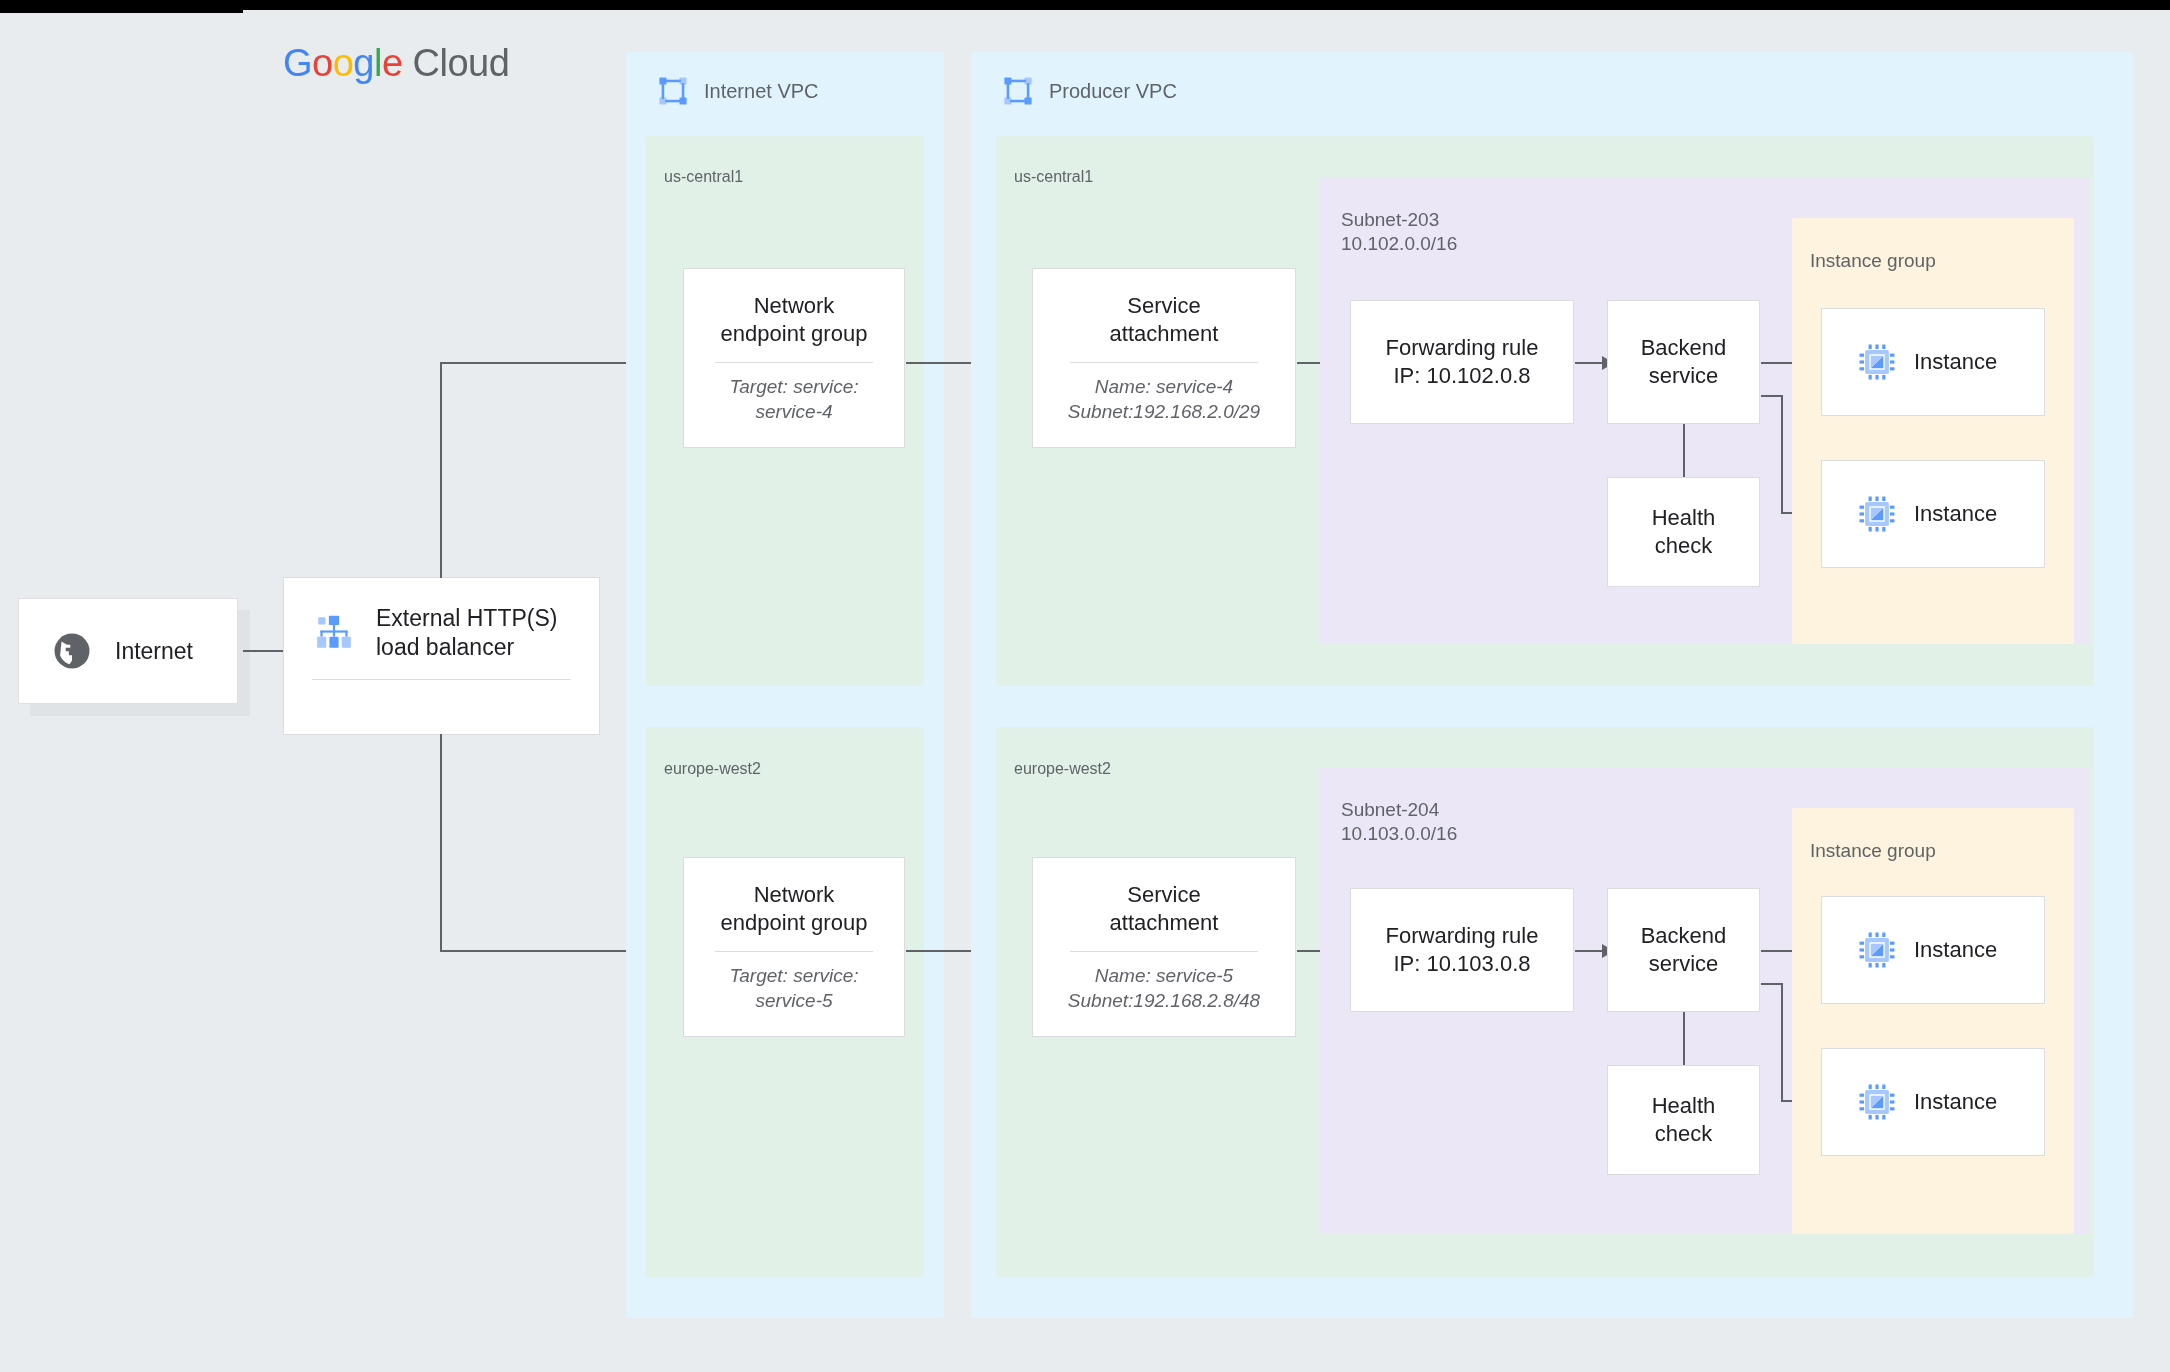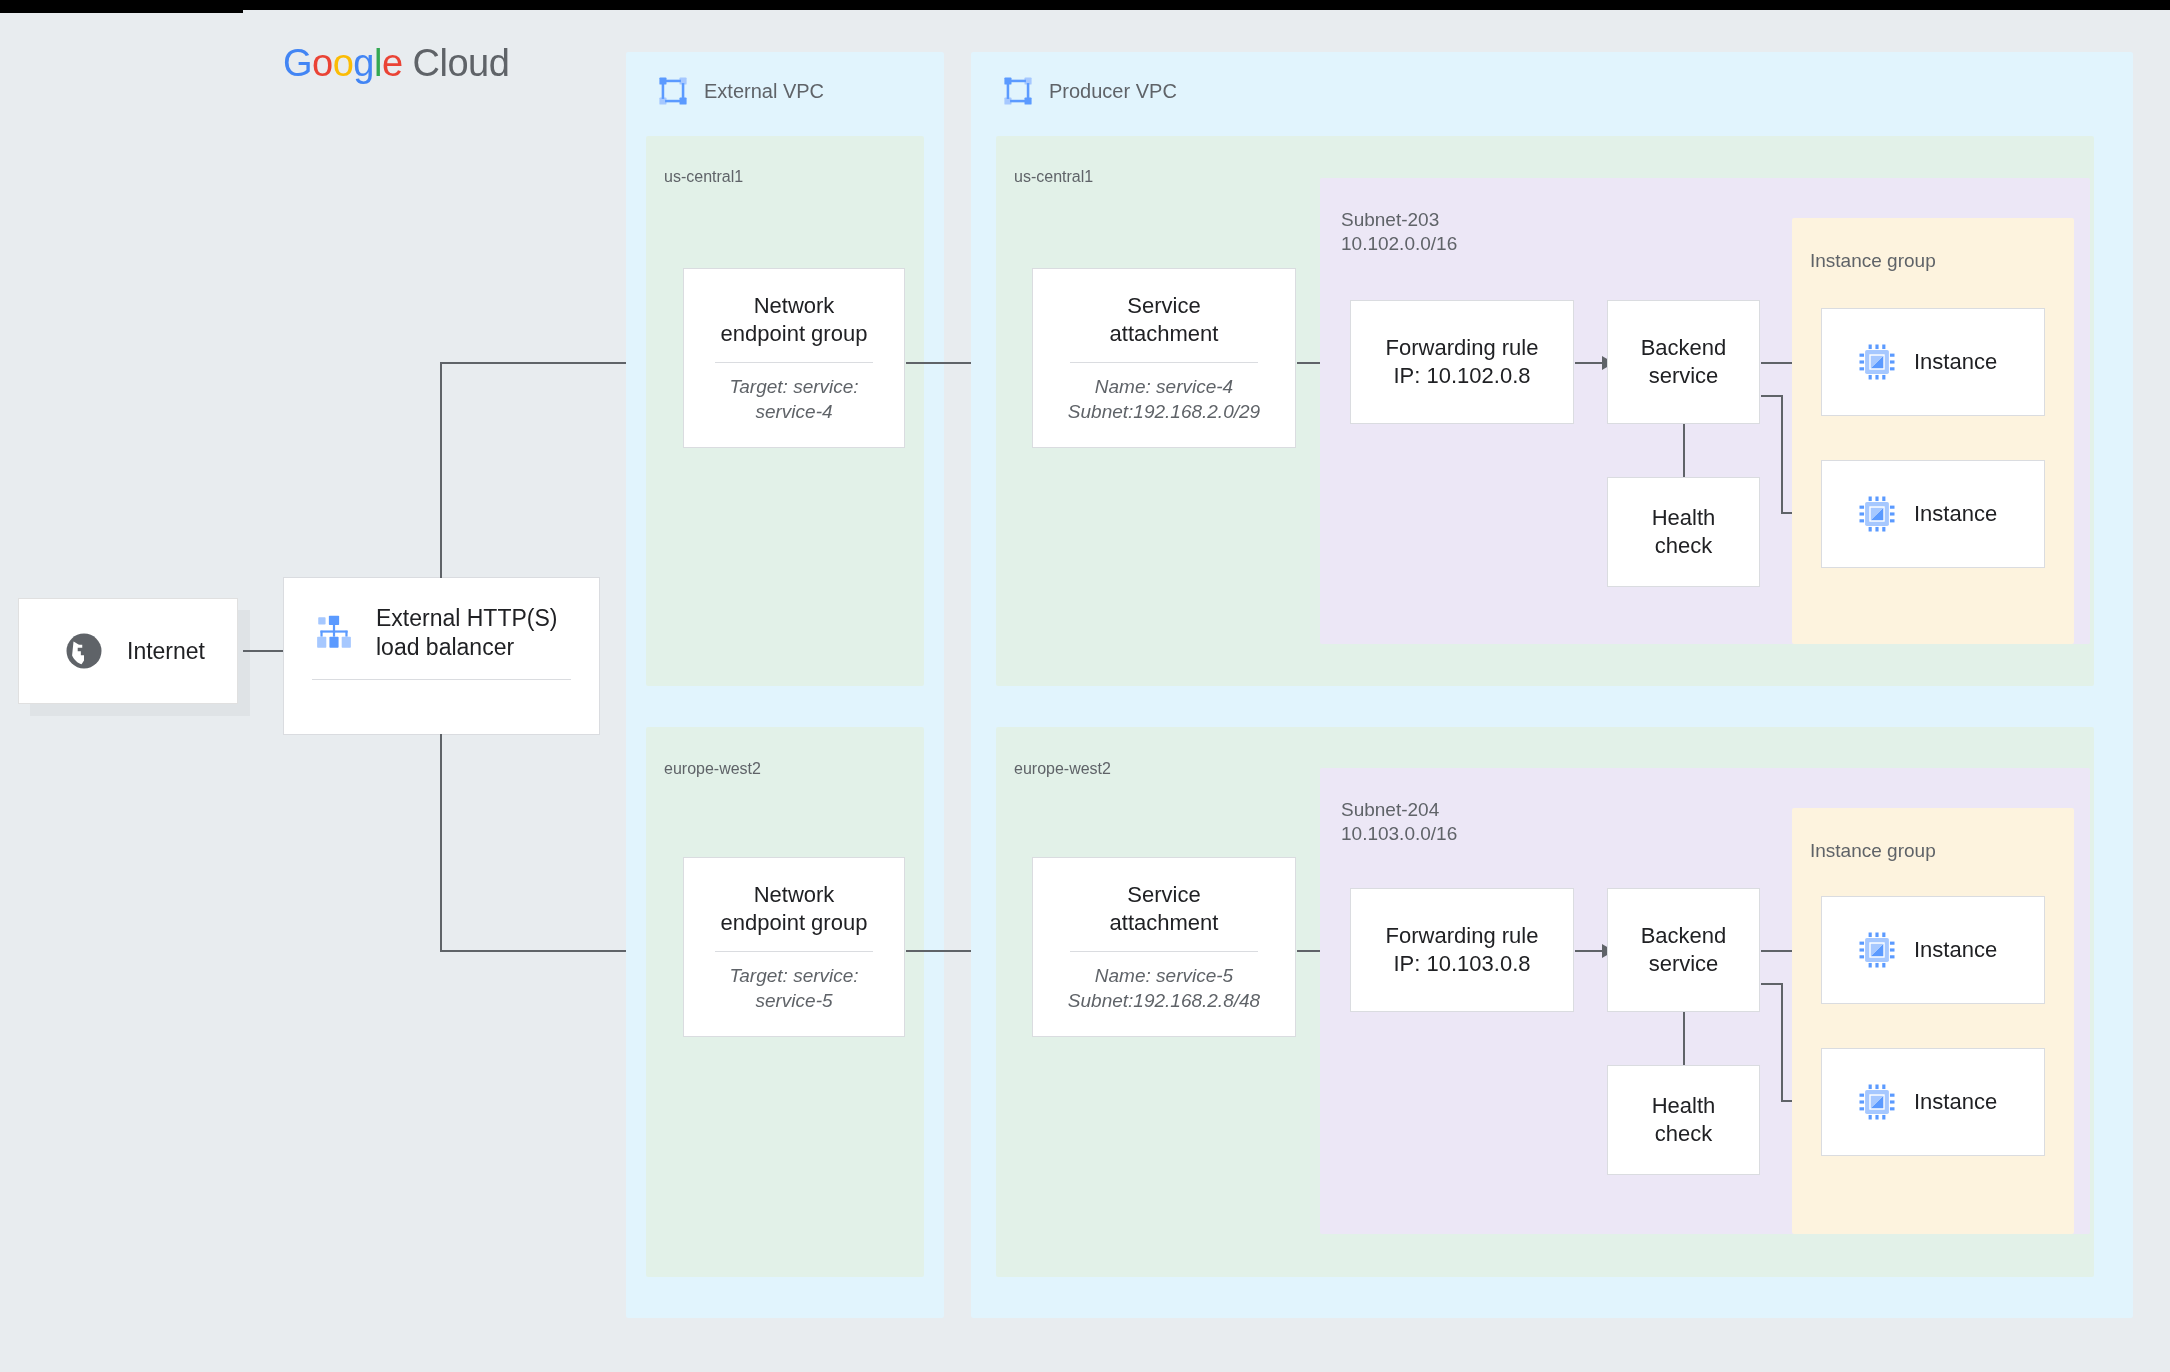--- a/index.html
+++ b/index.html
@@ -52,21 +52,21 @@
   .node-row { flex-direction:row; gap:16px; justify-content:flex-start; padding-left:34px; }
 
   
   .lb-card { position:absolute; background:#fff; border:1px solid #dadce0; }
   .lb-top { display:flex; align-items:center; gap:20px; padding:26px 0 0 28px; }
   .lb-title { font-size:23px; color:#202124; line-height:1.28; text-align:left; }
   .lb-rule { width:82%; height:1px; background:#dadce0; margin:16px auto 0; }
   .lb-ip { font-size:20px; color:#5f6368; text-align:center; padding-top:16px; }
 
   .inet-card { position:absolute; background:#fff; border:1px solid #e0e0e0;
-               display:flex; align-items:center; gap:22px; padding-left:44px; }
+               display:flex; align-items:center; gap:22px; padding-left:32px; }
   .inet-shadow { position:absolute; background:#dfe3e6; }
   .inet-label { font-size:23px; color:#202124; }
 
   .inst-label { font-size:22px; color:#202124; }
 
   
   .ln { position:absolute; background:#5f6368; }
   .lnh { height:1.6px; }
   .lnv { width:1.6px; }
   .arrow {
@@ -145,21 +145,21 @@
         <rect x="2.4" y="2.4" width="5" height="5" rx="0.6" fill="#5b9aff"></rect>
         <rect x="16.6" y="2.4" width="5" height="5" rx="0.6" fill="#a6c8ff"></rect>
         <rect x="2.4" y="16.6" width="5" height="5" rx="0.6" fill="#a6c8ff"></rect>
         <rect x="16.6" y="16.6" width="5" height="5" rx="0.6" fill="#5b9aff"></rect>
         <rect x="6.4" y="4" width="11.2" height="1.8" fill="#5b9aff"></rect>
         <rect x="6.4" y="18.2" width="11.2" height="1.8" fill="#5b9aff"></rect>
         <rect x="4" y="6.4" width="1.8" height="11.2" fill="#5b9aff"></rect>
         <rect x="18.2" y="6.4" width="1.8" height="11.2" fill="#5b9aff"></rect>
       </svg>
     </span>
-    <span class="vpc-title">External VPC</span>
+    <span class="vpc-title">Internet VPC</span>
   </div>
 
   <div class="region" style="left:646px; top:136px; width:278px; height:550px;"></div>
   <div class="region-label" style="left:664px; top:168px;">us-central1</div>
 
   <div class="node" style="left:683px; top:268px; width:222px; height:180px;">
     <div class="node-title">Network
 endpoint group</div>
     <div class="node-rule"></div>
     <div class="node-sub">Target: service:

